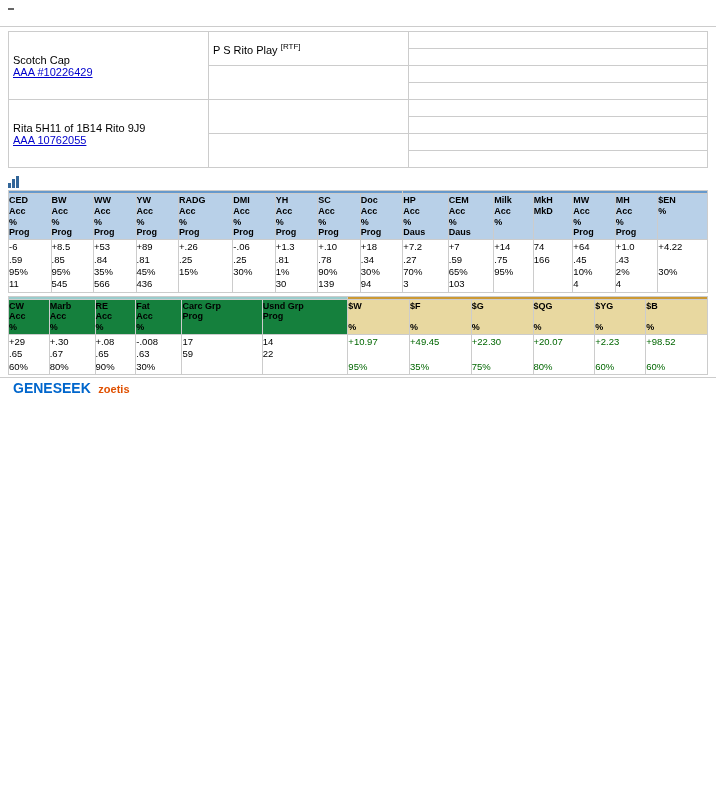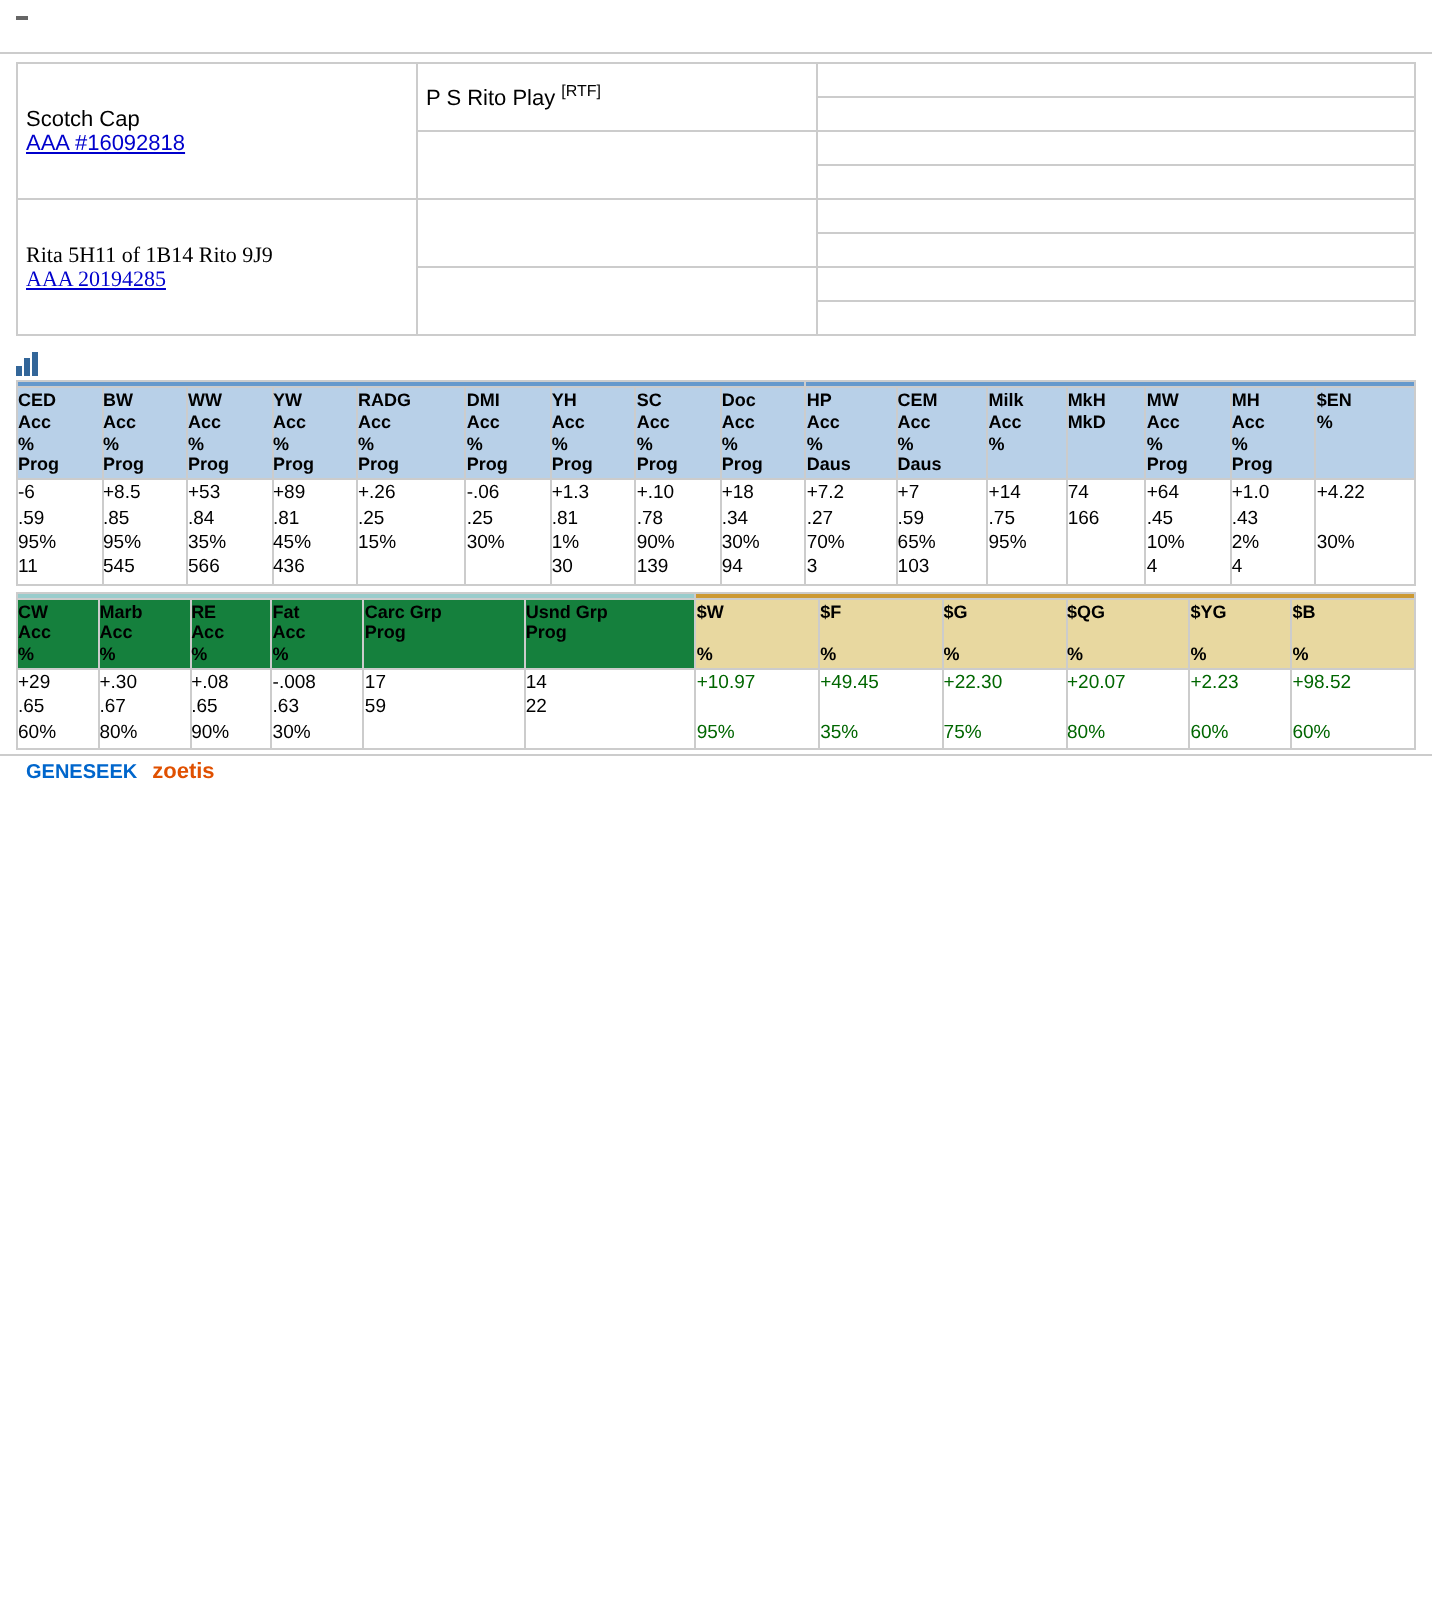--- a/index.html
+++ b/index.html
@@ -97,21 +97,21 @@
     .footer-row {
       display: flex;
       justify-content: space-between;
       align-items: center;
       padding: 2px 8px;
       font-size: 9px;
       border-top: 1px solid #ccc;
       margin-top: 2px;
     }
     .footer-ids { font-size: 9px; color: #333; }
-    .logo-geneseek { color: #0066cc; font-weight: bold; font-size: 10px; }
+    .logo-geneseek { color: #0066cc; font-weight: bold; font-size: 14px; }
     .logo-zoetis { color: #e05000; font-weight: bold; font-size: 11px; }
     .pathfinder-note {
       text-align: right;
       font-size: 10px;
       padding-right: 8px;
       padding-bottom: 2px;
       color: #333;
     }
     .bar-chart-icon {
       display: inline-block;
@@ -170,21 +170,21 @@
   <div class="info-row" style="padding-left: 64px;">
     <span></span>
   </div>
 </div>
 
 <div style="margin: 4px 8px;">
   <table style="width:100%; border-collapse: collapse; font-size: 11px;">
     <tbody>
 
       <tr>
-        <td rowspan="4" style="border:1px solid #ccc; padding:2px 4px; width:200px; vertical-align:middle;"><span>Scotch Cap</span><br><a class="link-blue">AAA #16092818</a></td>
+        <td rowspan="4" style="border:1px solid #ccc; padding:2px 4px; width:200px; vertical-align:middle;"><span>Scotch Cap</span><br><a class="link-blue">AAA #10226429</a></td>
         <td rowspan="2" style="border:1px solid #ccc; padding:2px 4px; width:200px; vertical-align:middle;"><span>P S Rito Play</span> <sup style="font-size:8px">[RTF]</sup></td>
         <td style="border:1px solid #ccc; padding:2px 4px; vertical-align:middle;">
           <span></span>
           &nbsp;
           <span class="link-blue"></span>
         </td>
       </tr>
       <tr>
         <td style="border:1px solid #ccc; padding:2px 4px; vertical-align:middle;">
           <span></span>
@@ -205,21 +205,21 @@
       </tr>
       <tr>
         <td style="border:1px solid #ccc; padding:2px 4px; vertical-align:middle;">
           <span></span>
           &nbsp;
           <span class="link-blue"></span>
         </td>
       </tr>
 
       <tr>
-        <td rowspan="4" style="border:1px solid #ccc; padding:2px 4px; width:200px; vertical-align:middle;font-family:Liberation Serif, serif;"><span>Rita 5H11 of 1B14 Rito 9J9</span><br><span class="link-blue">AAA 20194285</span></td>
+        <td rowspan="4" style="border:1px solid #ccc; padding:2px 4px; width:200px; vertical-align:middle;"><span>Rita 5H11 of 1B14 Rito 9J9</span><br><span class="link-blue">AAA 10762055</span></td>
         <td rowspan="2" style="border:1px solid #ccc; padding:2px 4px; width:200px; vertical-align:middle;">
           <span></span><br>
           <span class="link-blue"></span>
         </td>
         <td style="border:1px solid #ccc; padding:2px 4px; vertical-align:middle;">
           <span></span>
           &nbsp;
           <span class="link-blue"></span>
         </td>
       </tr>

